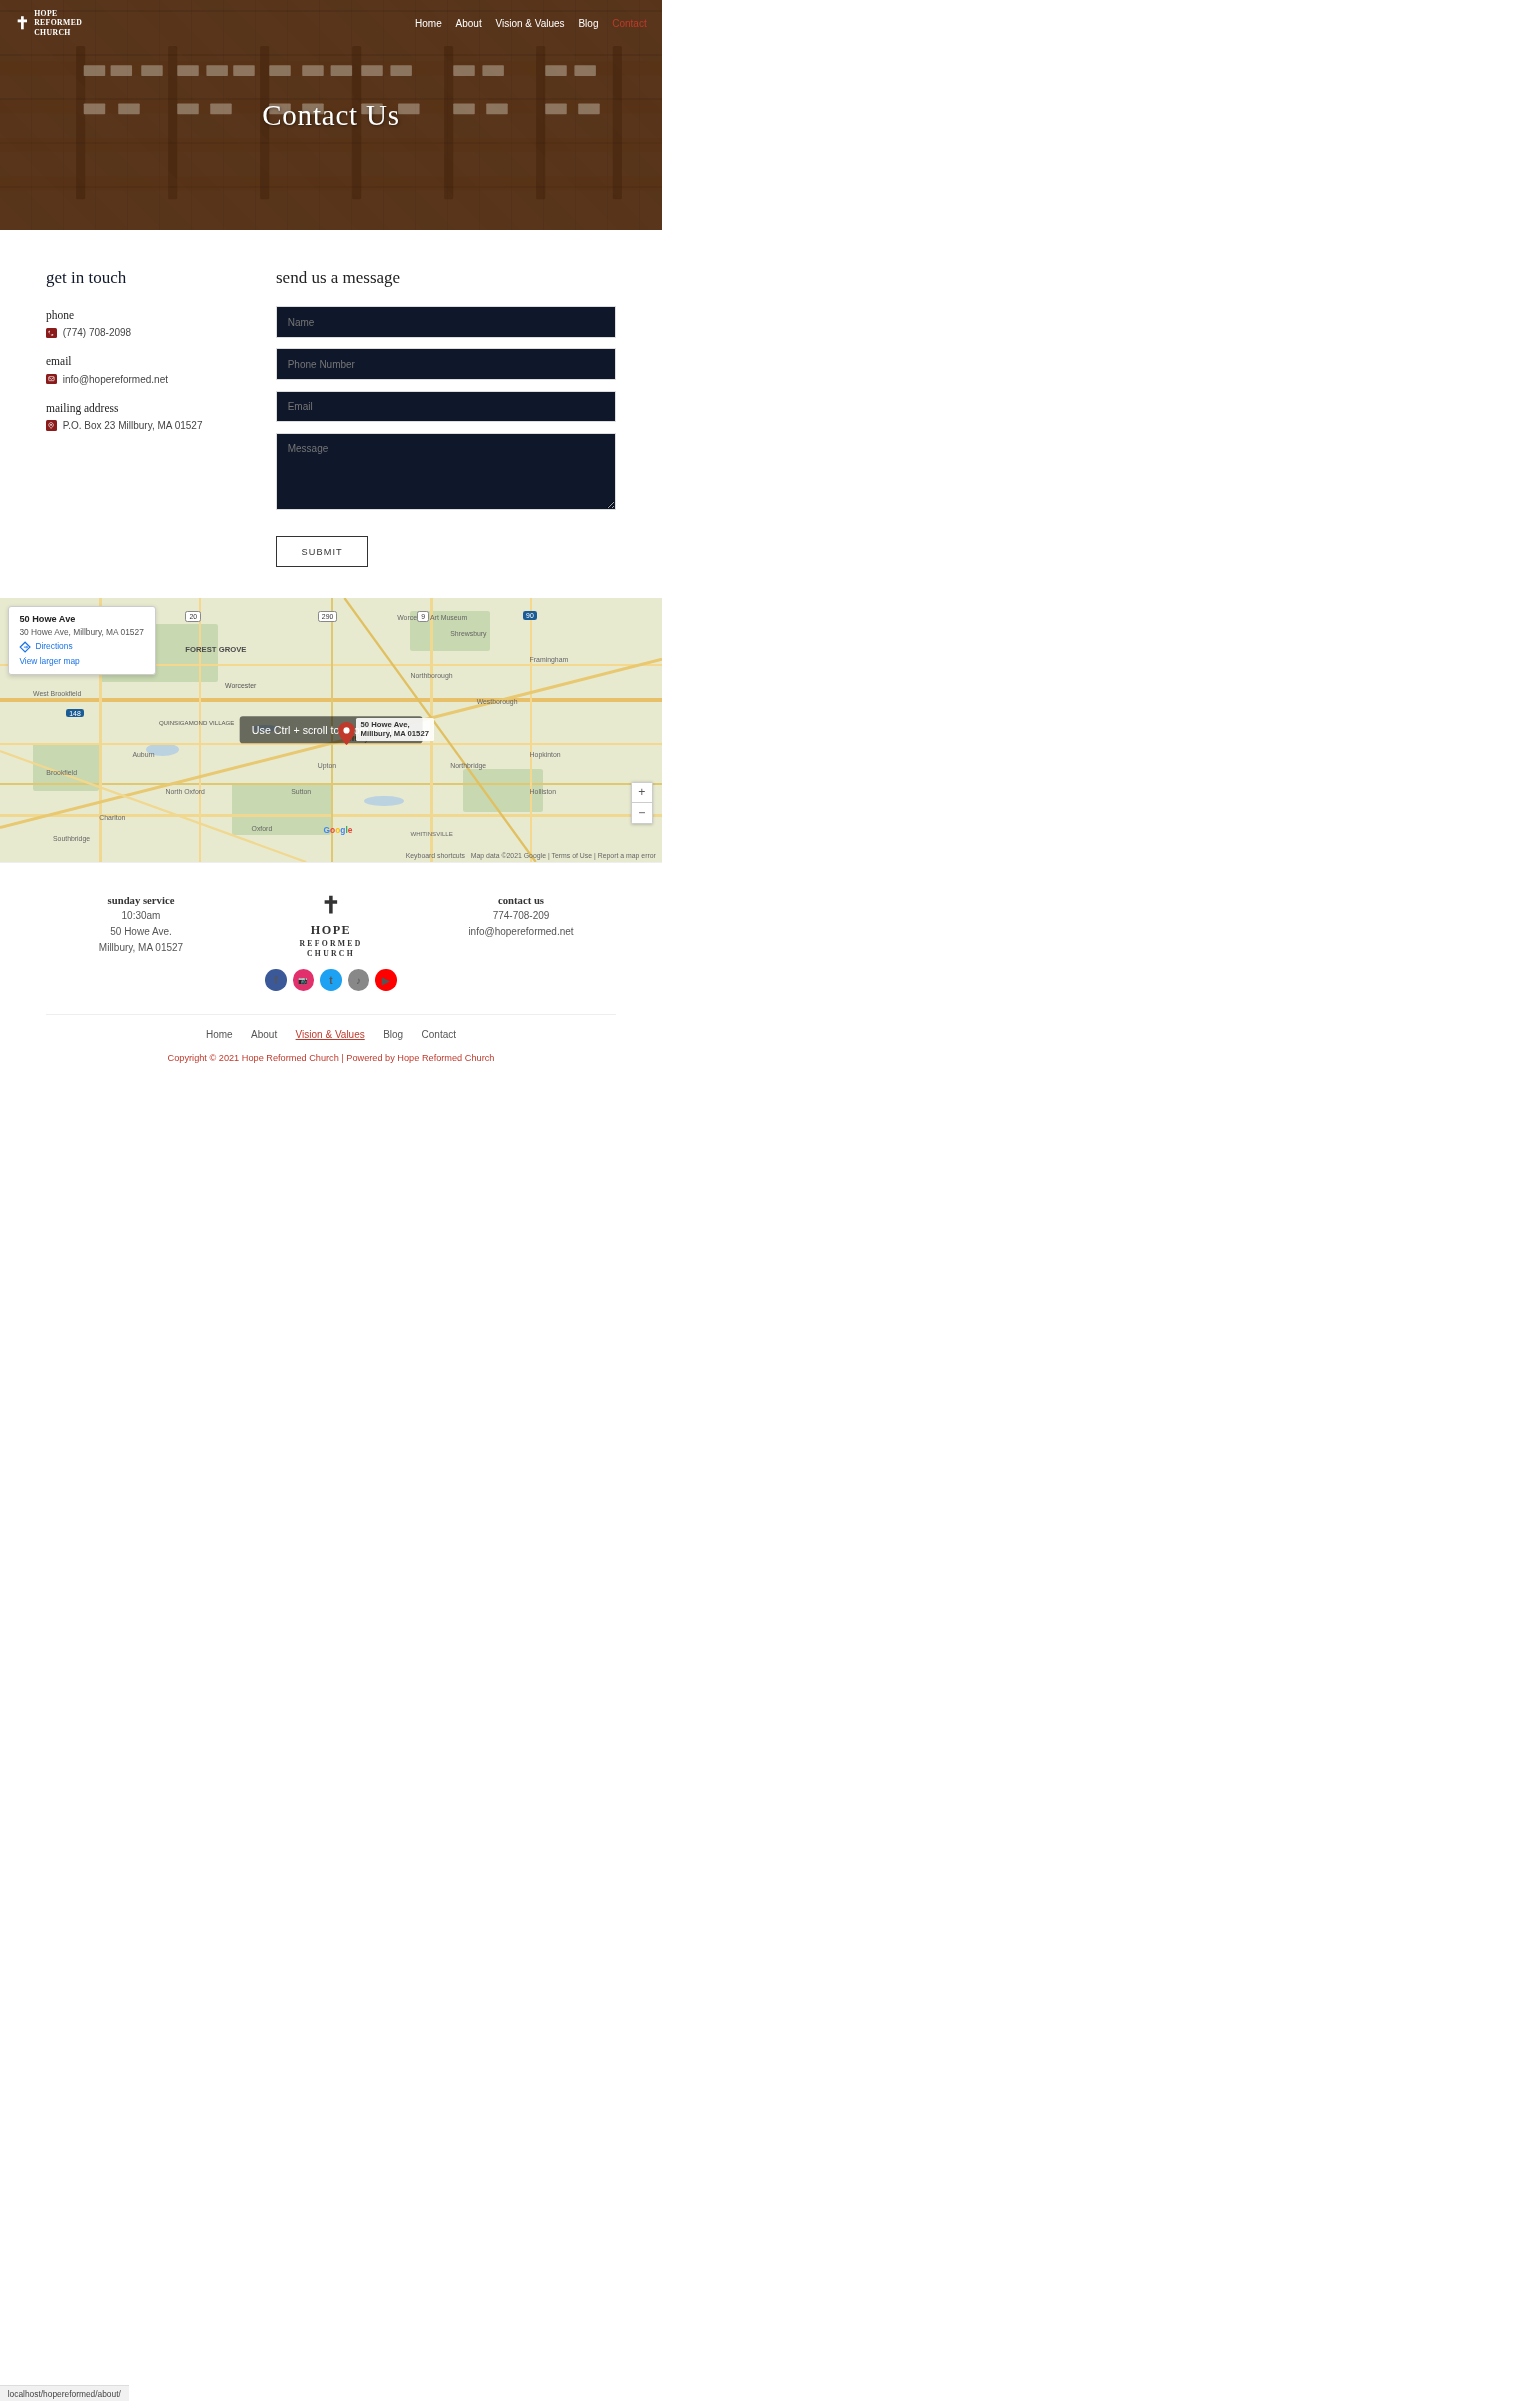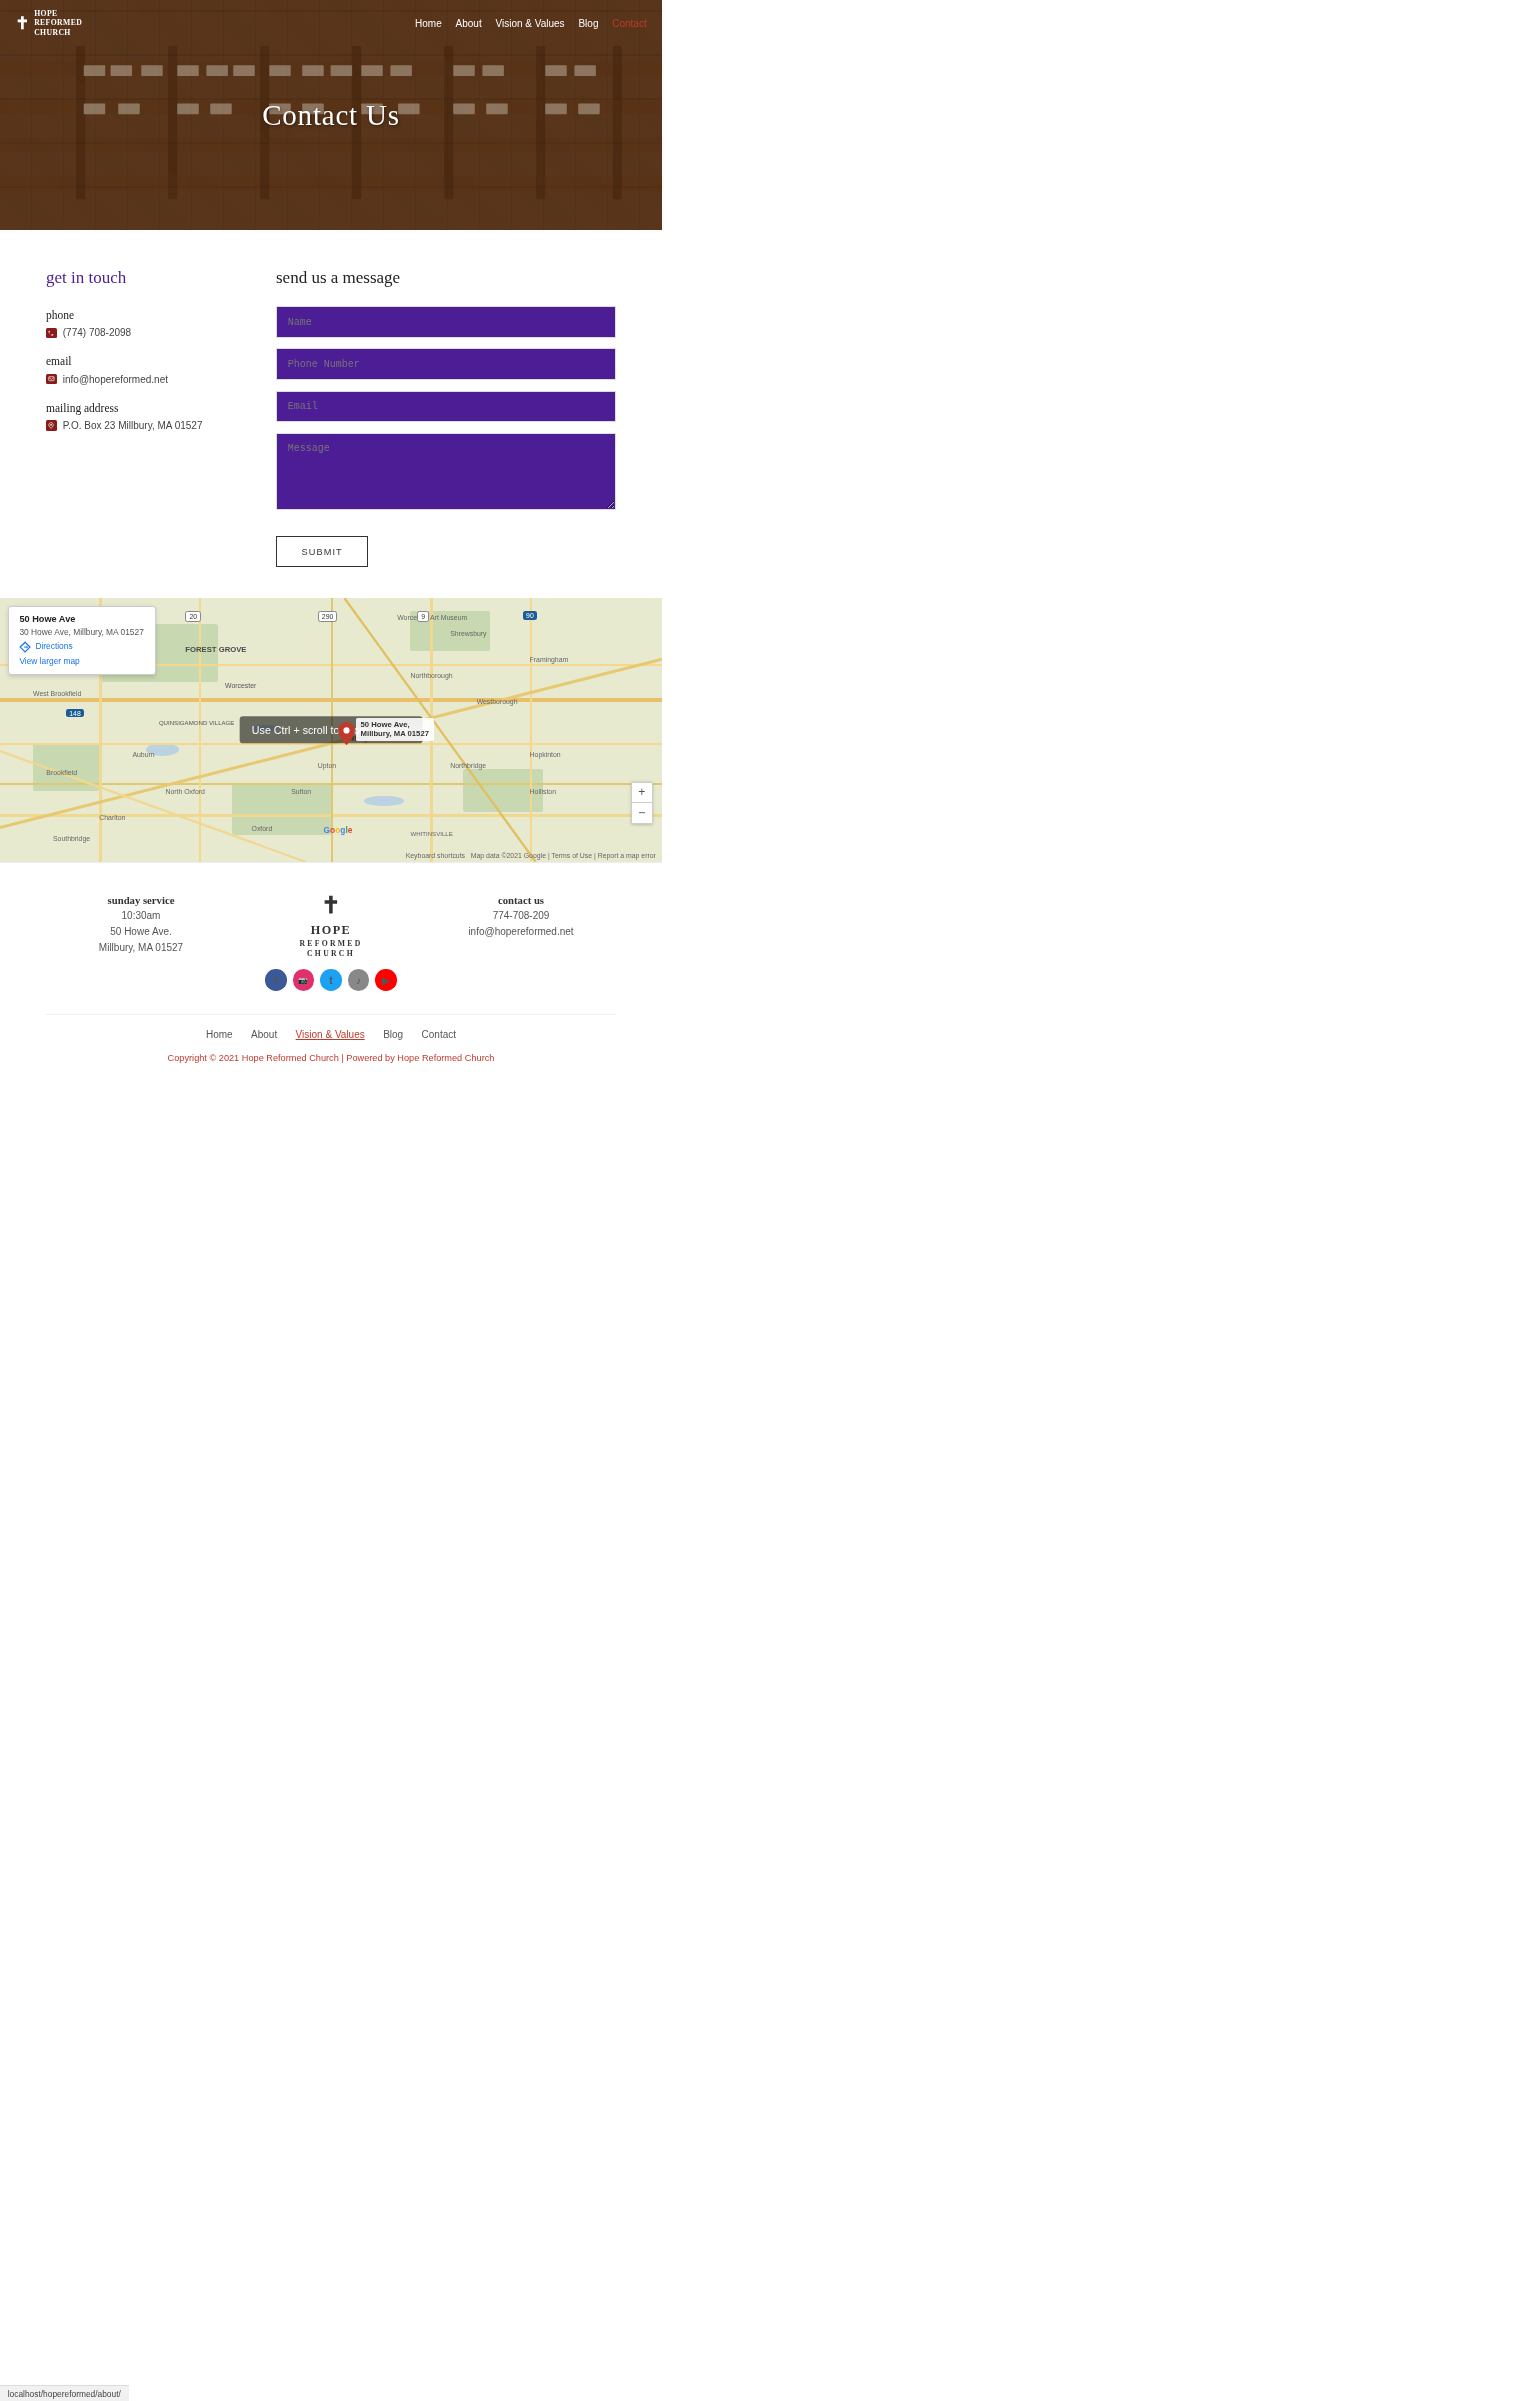--- a/index.html
+++ b/index.html
@@ -99,21 +99,21 @@
       gap: 46px;
     }
 
     
     .left-col {
       flex: 0 0 184px;
     }
     .left-col h2 {
       font-size: 17px;
       font-weight: normal;
-      color: #4c1d95;
+      color: #0f172a;
       margin-bottom: 21.4px;
       font-family: Georgia, serif;
     }
     .contact-section {
       margin-bottom: 17px;
     }
     .contact-section h3 {
       font-size: 11.5px;
       font-weight: normal;
       color: #222;
@@ -155,23 +155,23 @@
     .form-group {
       margin-bottom: 10.7px;
     }
     .form-group input,
     .form-group textarea {
       width: 100%;
       padding: 9.2px 10.7px;
       border: 0.8px solid #ddd;
       font-size: 10px;
       color: #888;
-      font-family: Liberation Mono, monospace;
+      font-family: Liberation Sans, sans-serif;
       outline: none;
-      background: #4c1d95;
+      background: #0f172a;
     }
     .form-group textarea {
       height: 77px;
       resize: vertical;
     }
     .submit-btn {
       margin-top: 12.2px;
       padding: 9.2px 24.5px;
       background: #fff;
       border: 1.1px solid #333;

